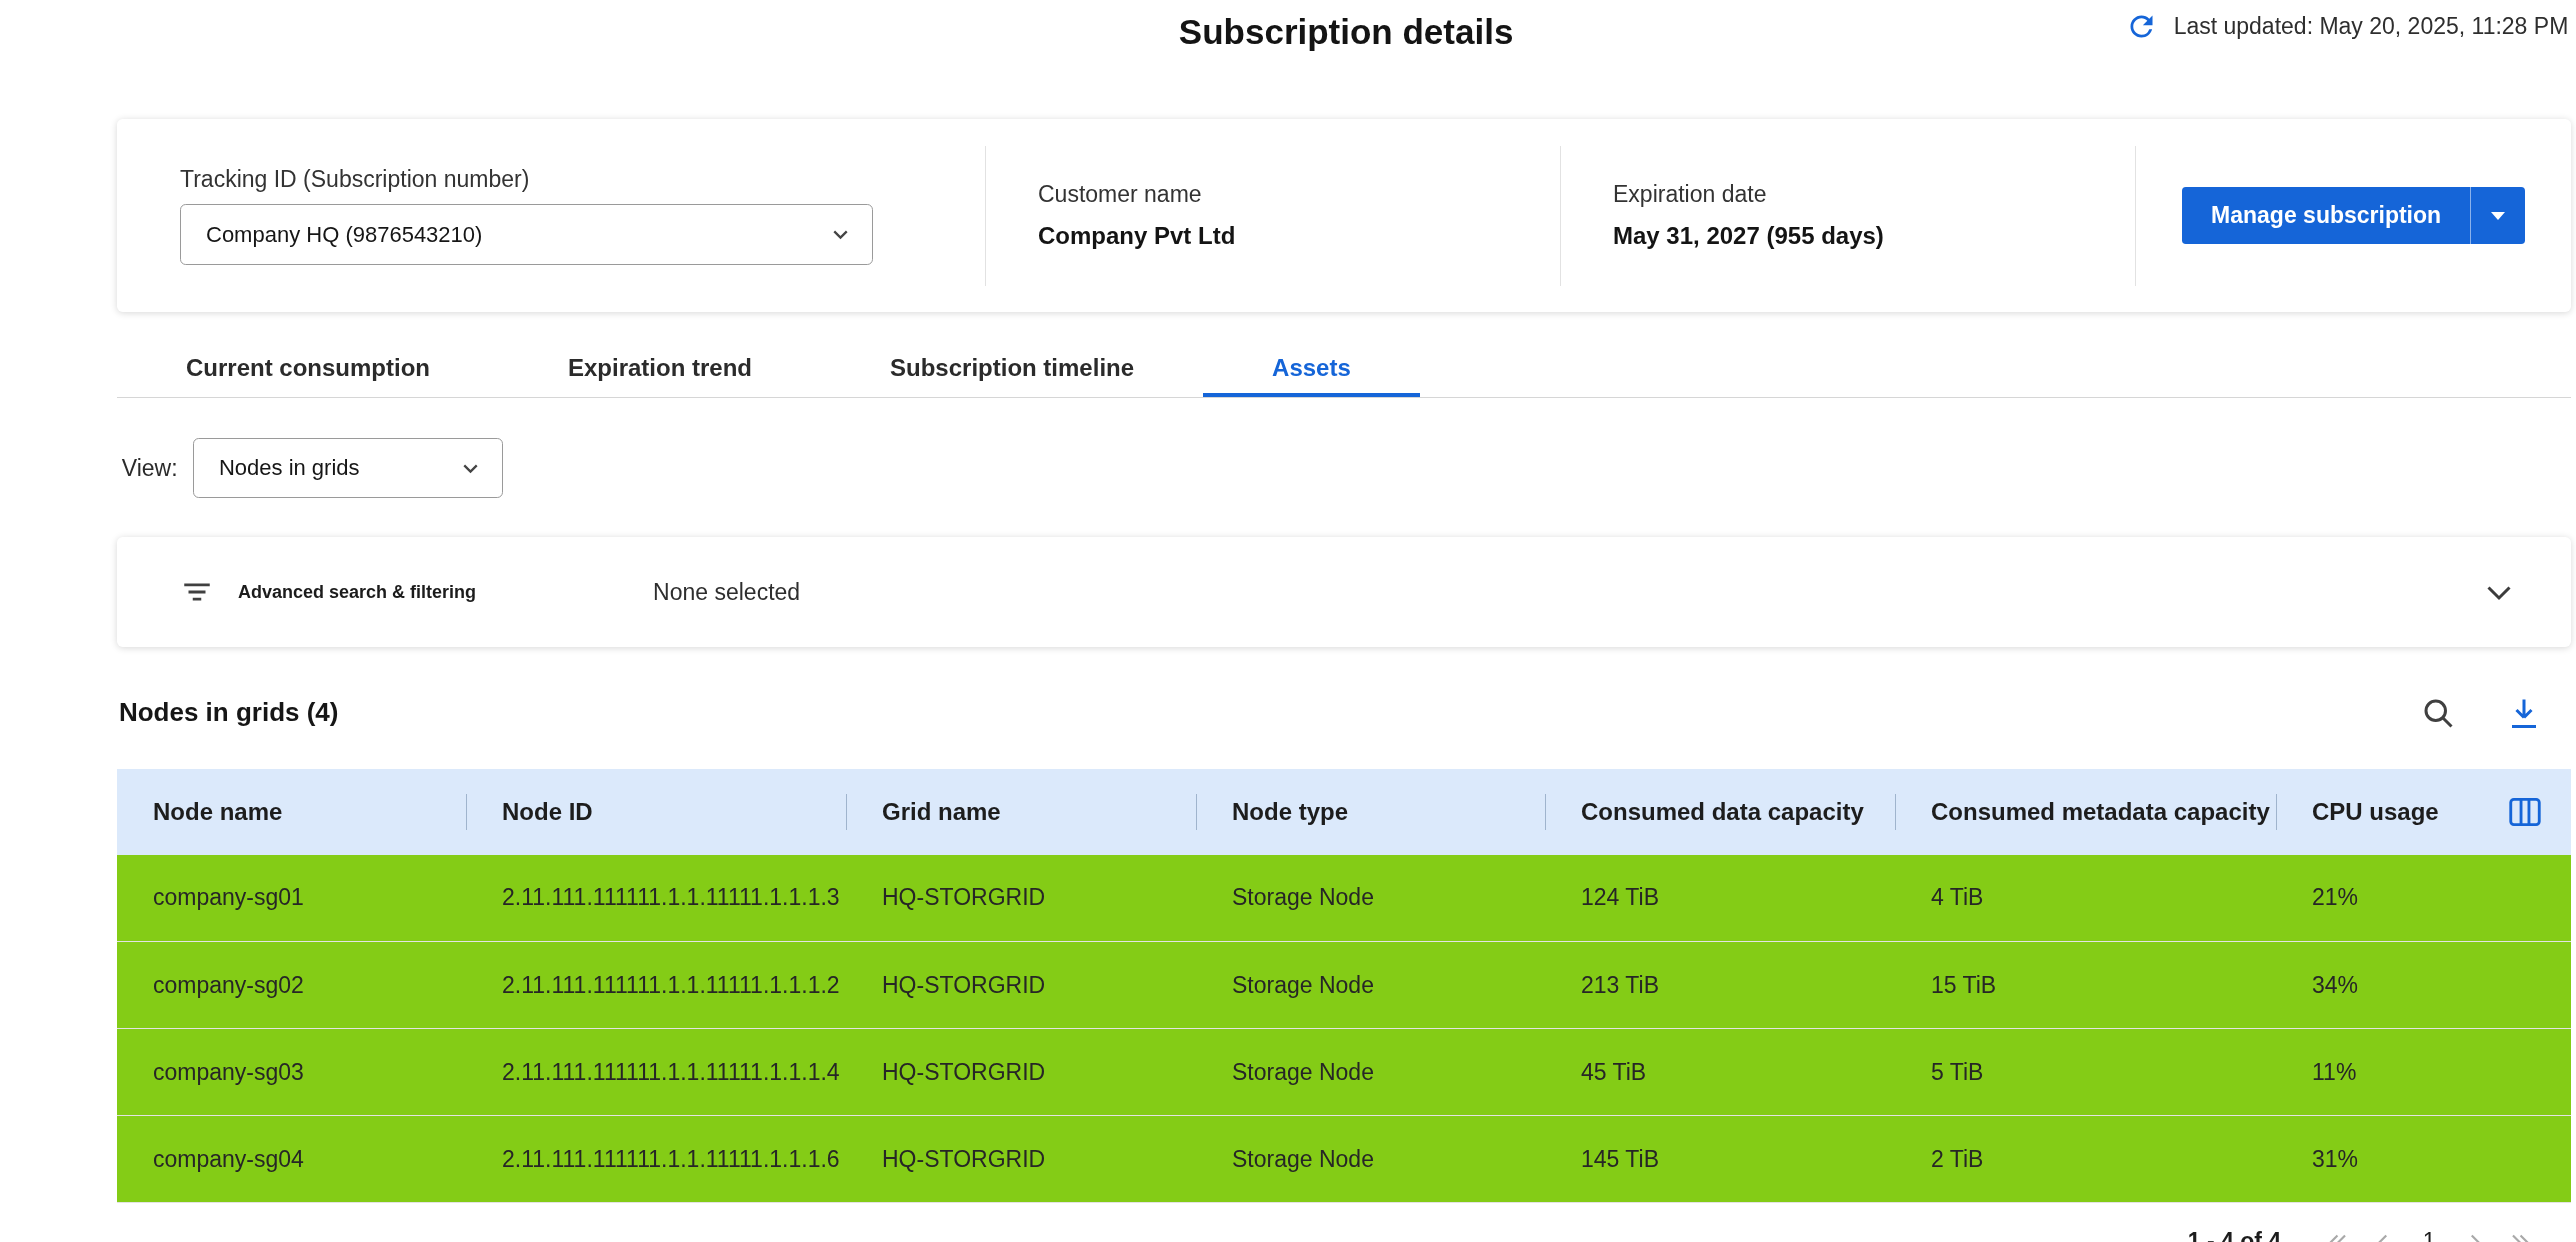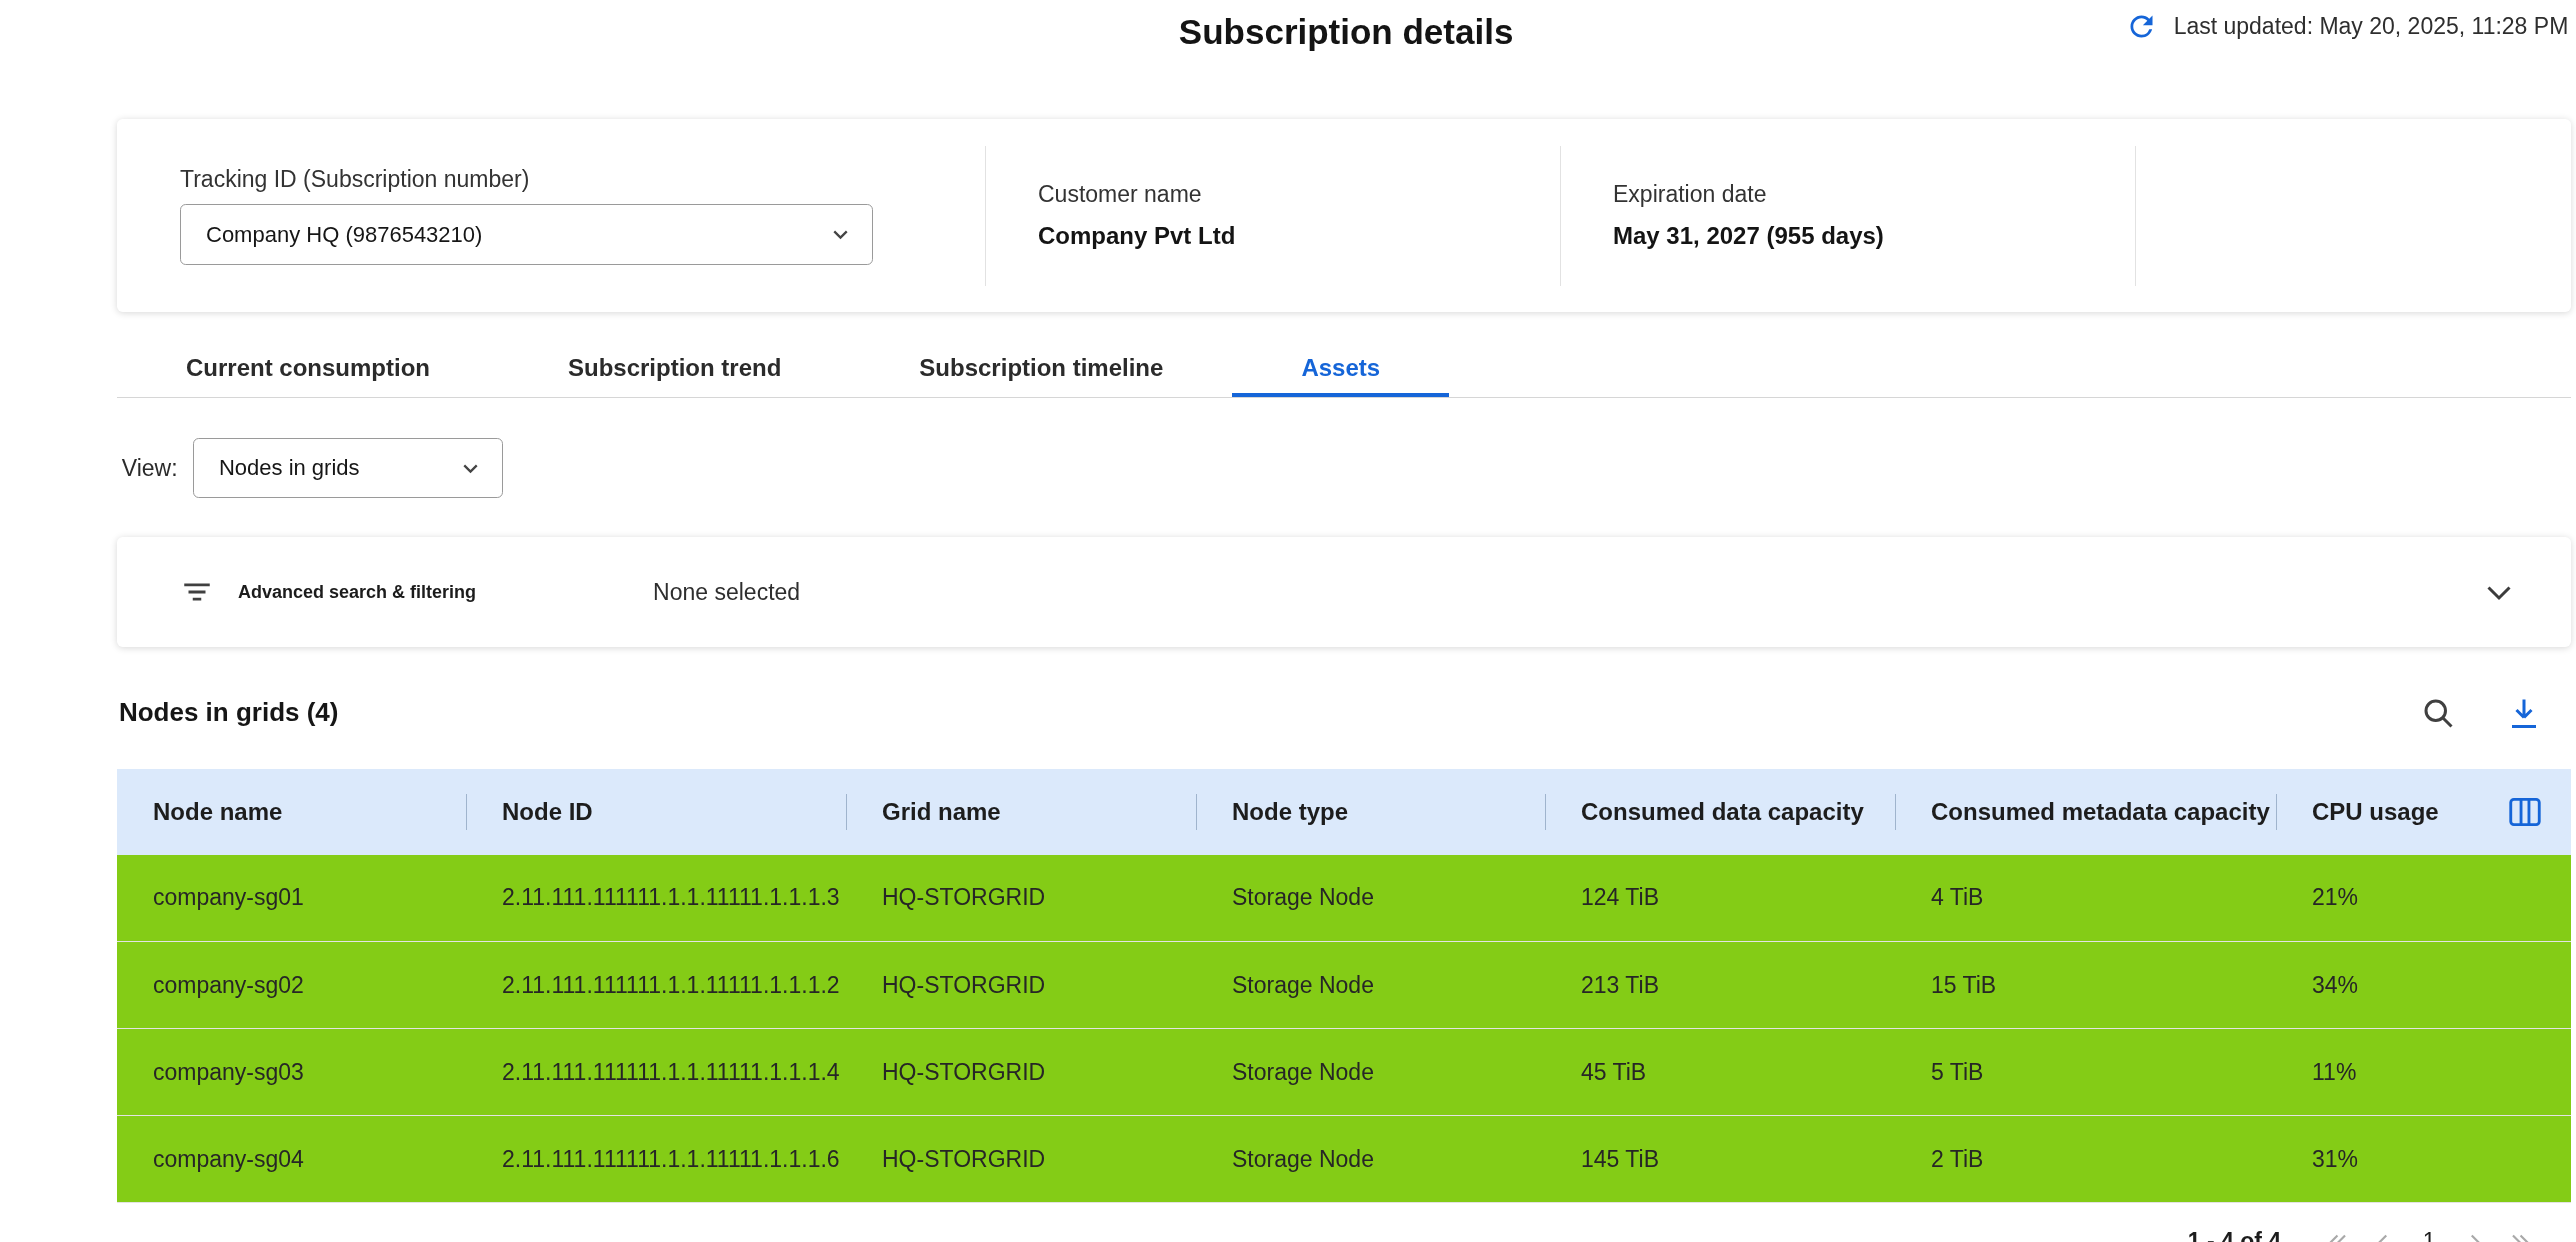--- a/index.html
+++ b/index.html
@@ -141,25 +141,34 @@
     <div class="info-block">
       <div class="info-label">Customer name</div>
       <div class="info-value">Company Pvt Ltd</div>
     </div>
     <div class="vdiv"></div>
     <div class="info-block">
       <div class="info-label">Expiration date</div>
       <div class="info-value">May 31, 2027 (955 days)</div>
     </div>
     <div class="vdiv"></div>
+    <div class="btn-block">
+      <div class="split-btn">
+        <span class="split-main">Manage subscription</span>
+        <span class="split-sep"></span>
+        <span class="split-caret">
+            <i class="tri"></i>
+          </span>
+      </div>
+    </div>
   </section>
 
   <nav class="tabs">
     <div class="tab">Current consumption</div>
-    <div class="tab">Subscription trend</div>
+    <div class="tab">Expiration trend</div>
     <div class="tab">Subscription timeline</div>
     <div class="tab active">Assets</div>
   </nav>
 
   <div class="view-row">
     <span class="view-label">View:</span>
     <div class="select view-select">
       <span>Nodes in grids</span>
       <span class="icon chev">
         <svg viewBox="0 0 24 24" width="25" height="25" fill="none" stroke="currentColor" stroke-width="2.2">

